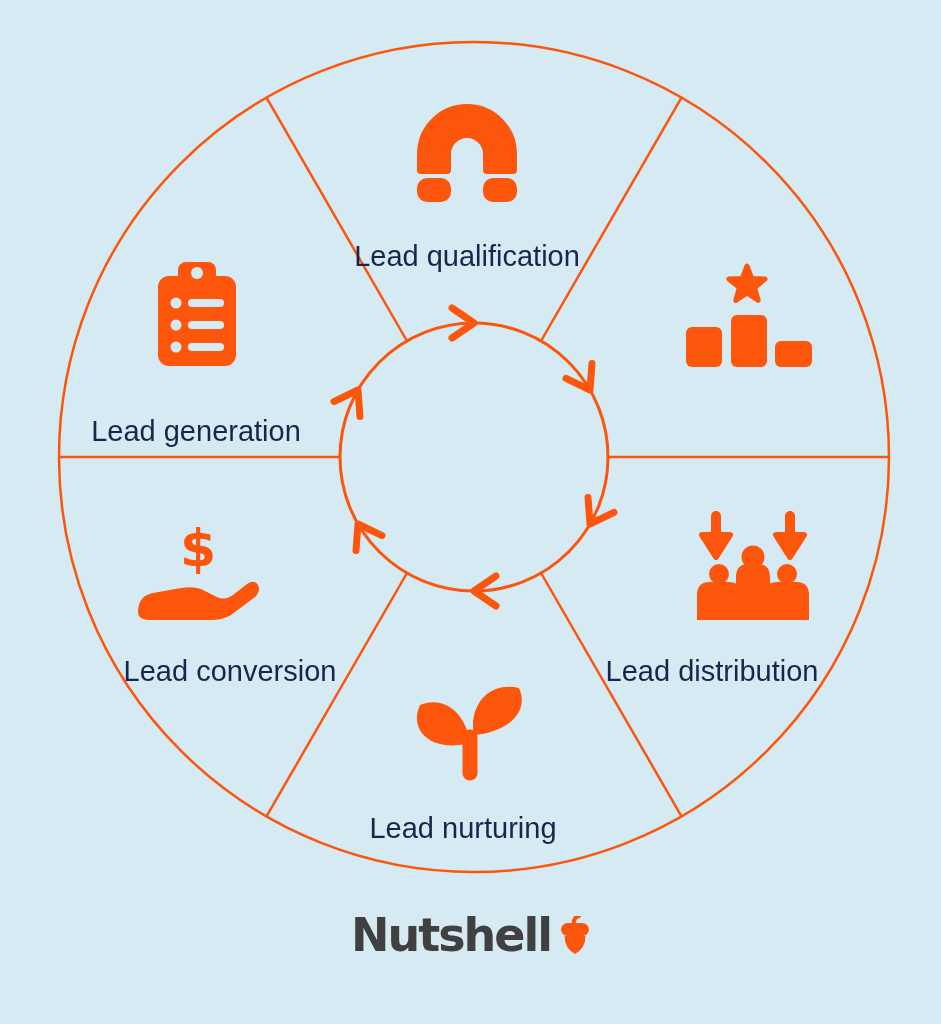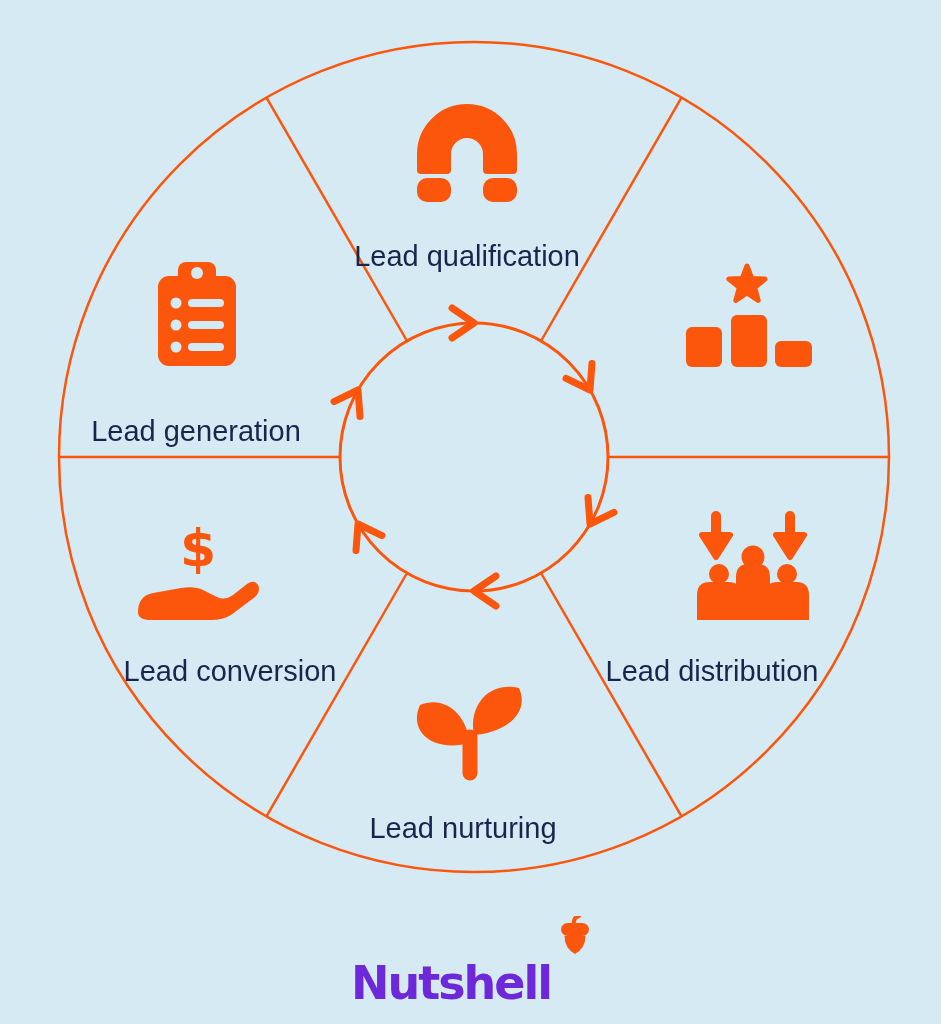--- a/index.html
+++ b/index.html
@@ -29,22 +29,21 @@
     justify-content:center;
     align-items:flex-start;
     gap:9px;
   }
   .wordmark{
     font-family:"DejaVu Sans",sans-serif;
     font-weight:bold;
     font-size:46px;
     line-height:1;
     letter-spacing:-2px;
-    color:#6d28d9;
-    margin-top:48px;
+    color:#404040;
   }
   .acorn{margin-top:4px;}
 </style>
 </head>
 <body>
 
 <div class="canvas">
 
   <svg class="wheel" width="941" height="1024" viewBox="0 0 941 1024">
 

